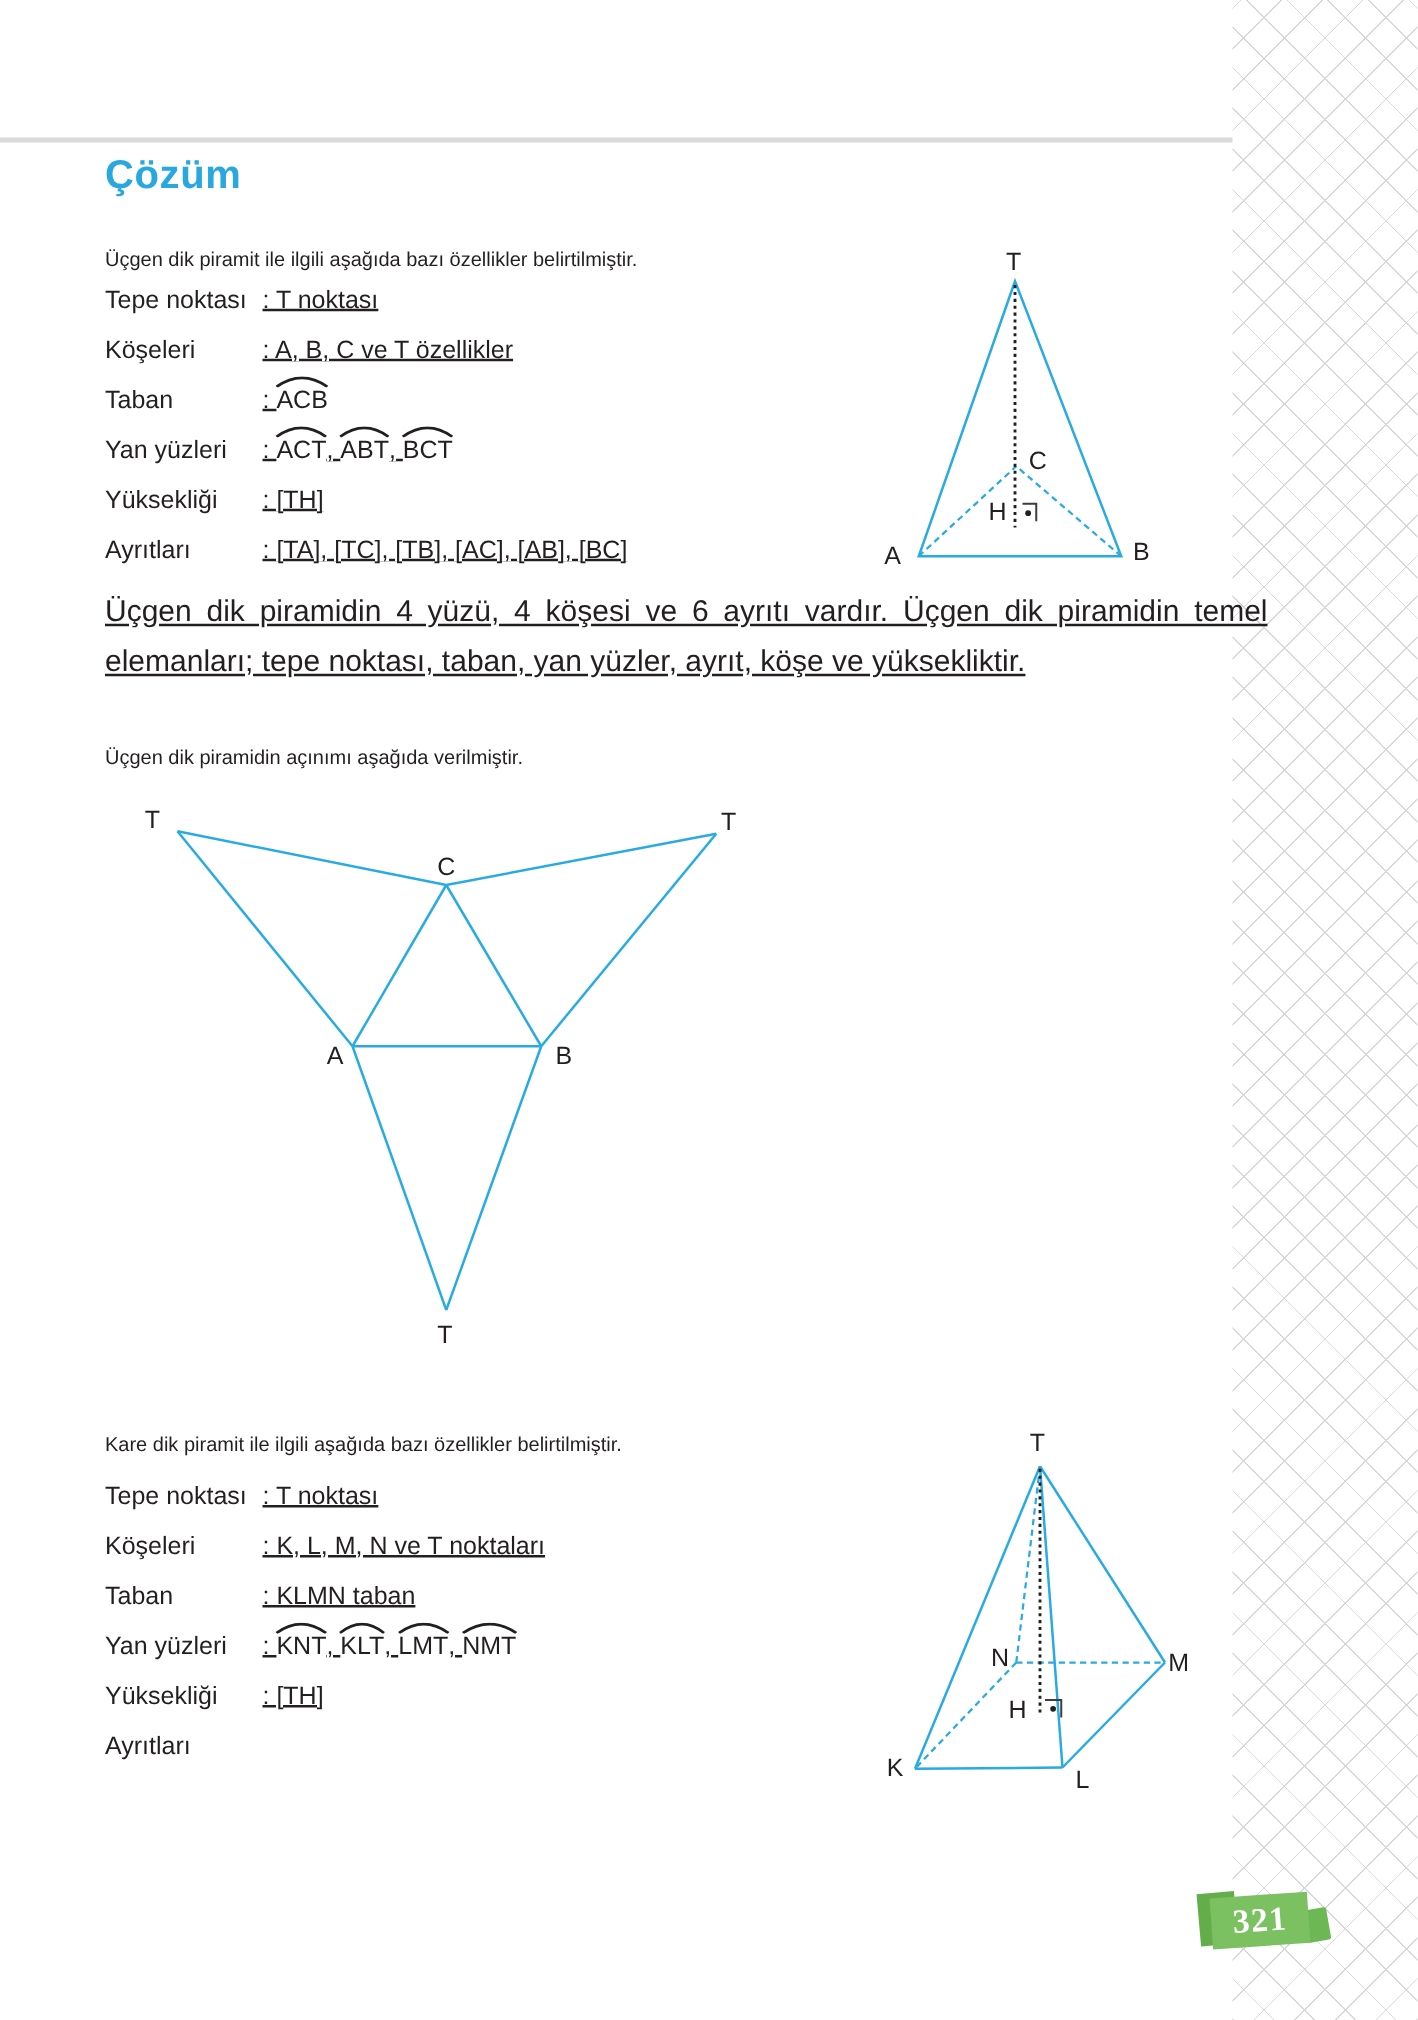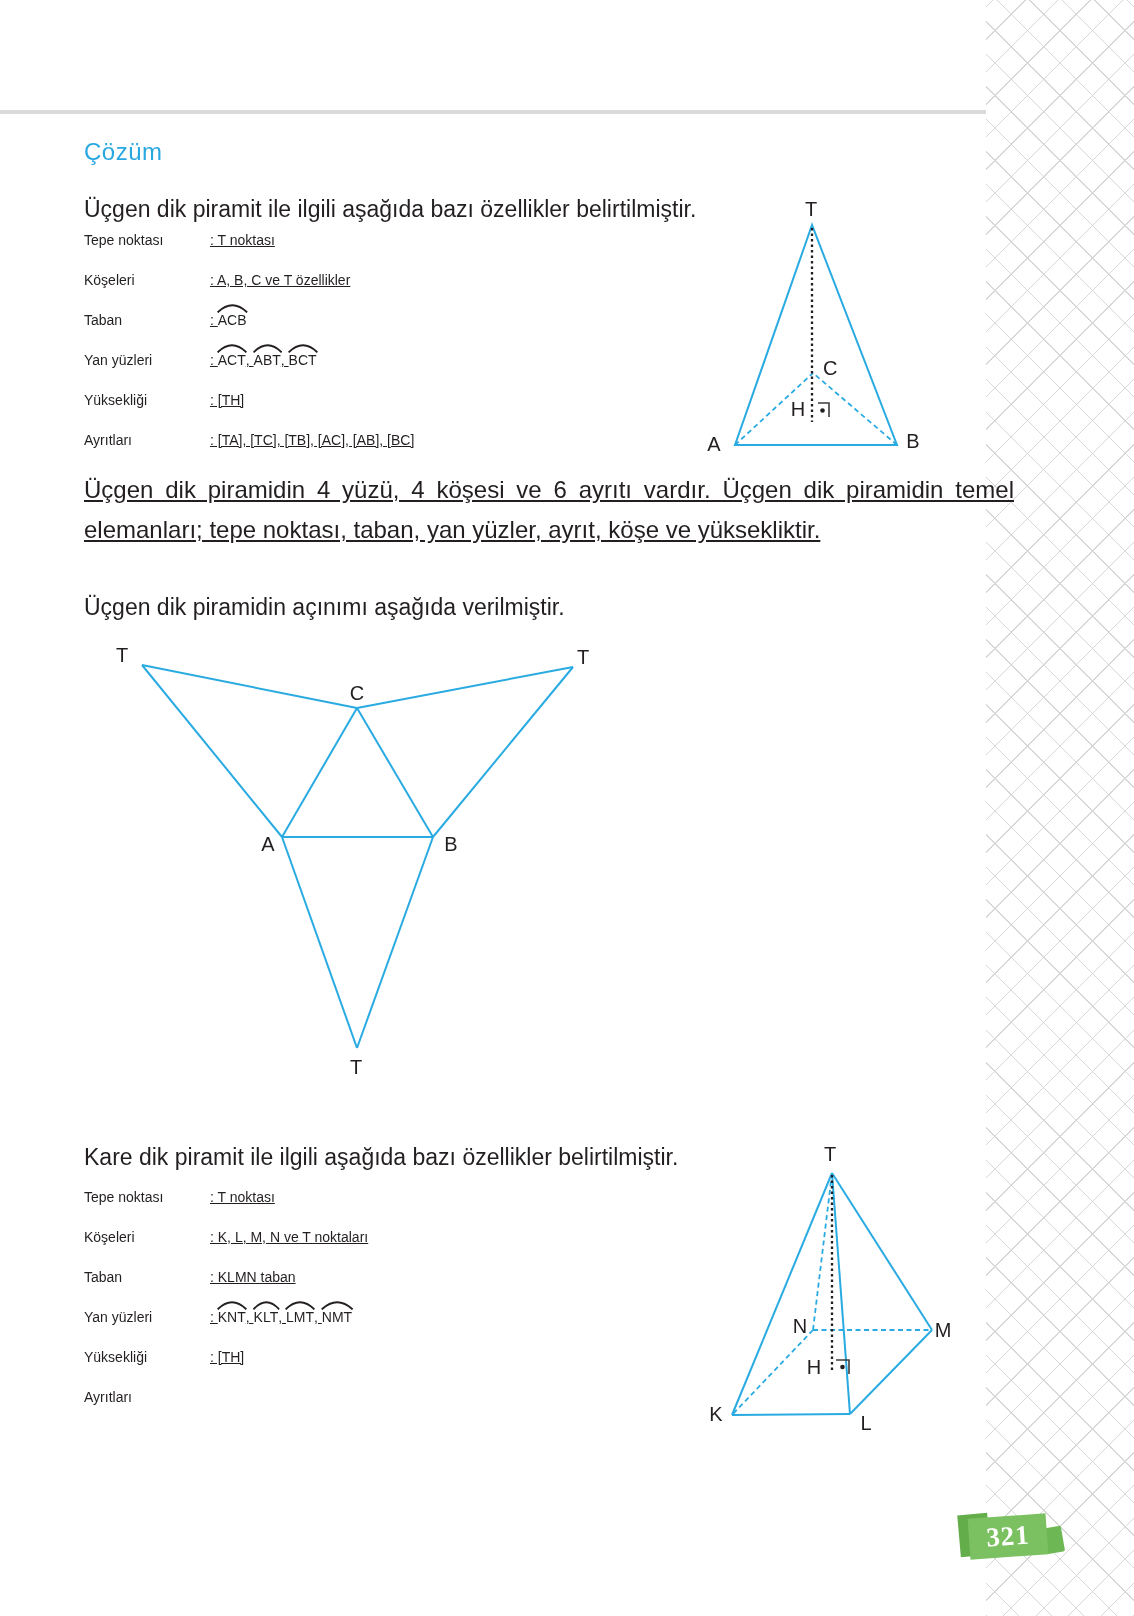--- a/index.html
+++ b/index.html
@@ -9,35 +9,35 @@
   }
   .pattern-band{
     position:absolute;left:986px;top:0;width:148px;height:1616px;
     background-image:
       repeating-linear-gradient(45deg,#d8d8d8 0 1px,transparent 1px 23px),
       repeating-linear-gradient(-45deg,#d8d8d8 0 1px,transparent 1px 23px);
     background-color:#ffffff;
   }
   .top-rule{position:absolute;left:0;top:110px;width:986px;height:4px;background:#dadada;}
   .solution-heading{
-    position:absolute;left:84px;top:138px;font-size:24px;font-weight:400;
+    position:absolute;left:84px;top:121px;font-size:32px;font-weight:700;
     color:#29a8e0;letter-spacing:0.5px;
   }
-  .body-line{position:absolute;left:84px;font-size:23px;line-height:26px;}
+  .body-line{position:absolute;left:84px;font-size:16px;line-height:26px;}
   .intro-1{top:196px;}
   .facts-para{
     position:absolute;left:84px;top:470px;width:930px;font-size:24px;
     line-height:40px;text-align:justify;text-decoration:underline;
   }
   .net-intro{top:594px;}
   .kare-intro{top:1144px;text-align:right;}
   .prop-list{position:absolute;left:84px;width:620px;}
   .prop-list-1{top:220px;}
   .prop-list-2{top:1177px;}
-  .prop-row{display:flex;height:40px;align-items:center;font-size:14px;}
+  .prop-row{display:flex;height:40px;align-items:center;font-size:20px;}
   .prop-label{width:126px;flex:none;white-space:pre;}
   .prop-value{white-space:pre;text-decoration:underline;}
   .arc-wrap{position:relative;display:inline-block;}
   .hat{position:absolute;left:-2px;top:-8px;width:calc(100% + 4px);height:9px;}
   .diagram{position:absolute;}
   .diag-1{left:690px;top:188px;}
   .diag-net{left:100px;top:630px;}
   .diag-2{left:690px;top:1130px;}
   .diagram text{font-family:"Liberation Sans",sans-serif;font-size:20px;fill:#231f20;}
   .edge{stroke:#29abe2;stroke-width:2;fill:none;}

